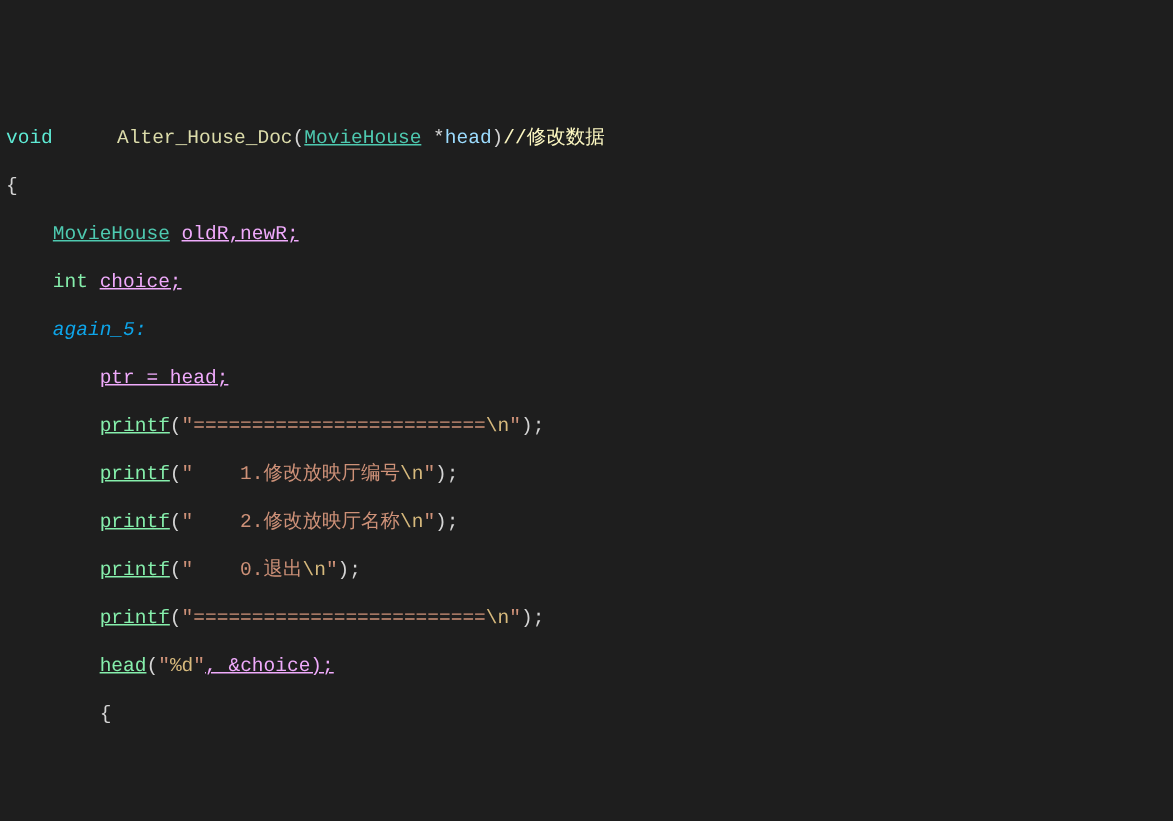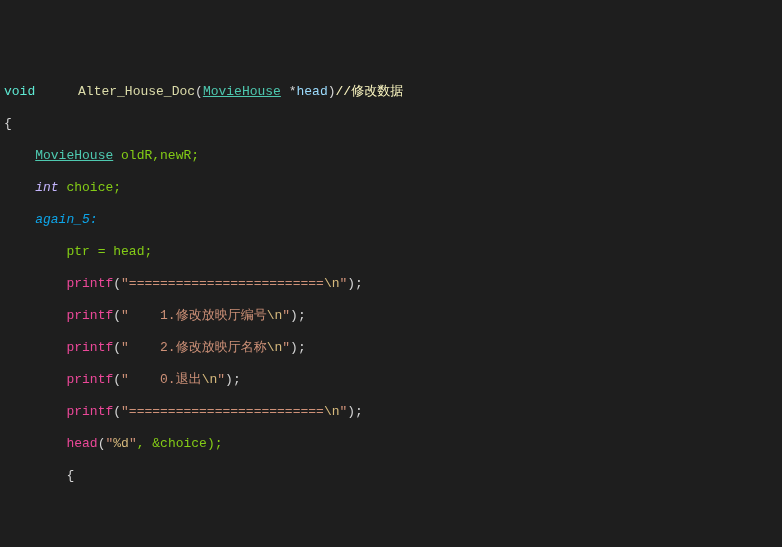--- a/index.html
+++ b/index.html
@@ -11,33 +11,33 @@
     color: #d4d4d4;
     width: 782px;
     height: 547px;
     overflow: hidden;
     padding: 4px 0 0 4px;
     white-space: pre;
   }
   .line { display: flex; }
   .code { display: inline; }
   .kw-void { color: #5eead4; }
-  .kw-blue { color: #c4b5fd; font-style: italic; }
+  .kw-blue { color: #86efac; }
   .fn-name { color: #dcdcaa; margin-left: 35px; }
   .type { color: #4ec9b0; text-decoration: underline; }
   .param { color: #9cdcfe; }
   .comment { color: #fef9c3; }
   .paren { color: #d4d4d4; }
   .op { color: #d4d4d4; }
-  .var { color: #84cc16; }
+  .var { color: #f0abfc; text-decoration: underline; }
   .str { color: #ce9178; }
   .esc { color: #d7ba7d; }
   .ctrl { color: #c586c0; }
   .label { color: #0ea5e9; font-style: italic; }
-  .call { color: #ec4899; }
+  .call { color: #86efac; text-decoration: underline; }
 </style>
 </head>
 <body>
 
 
 
 <div>
 <div class="line"><span class="code"><span class="kw-void">void</span> <span class="fn-name">Alter_House_Doc</span><span class="paren">(</span><span class="type">MovieHouse</span> <span class="op">*</span><span class="param">head</span><span class="paren">)</span><span class="comment">//修改数据</span></span></div>
 <div class="line"><span class="code"><span class="paren">{</span></span></div>
 <div class="line"><span class="code">    <span class="type">MovieHouse</span> <span class="var">oldR,newR;</span></span></div>

